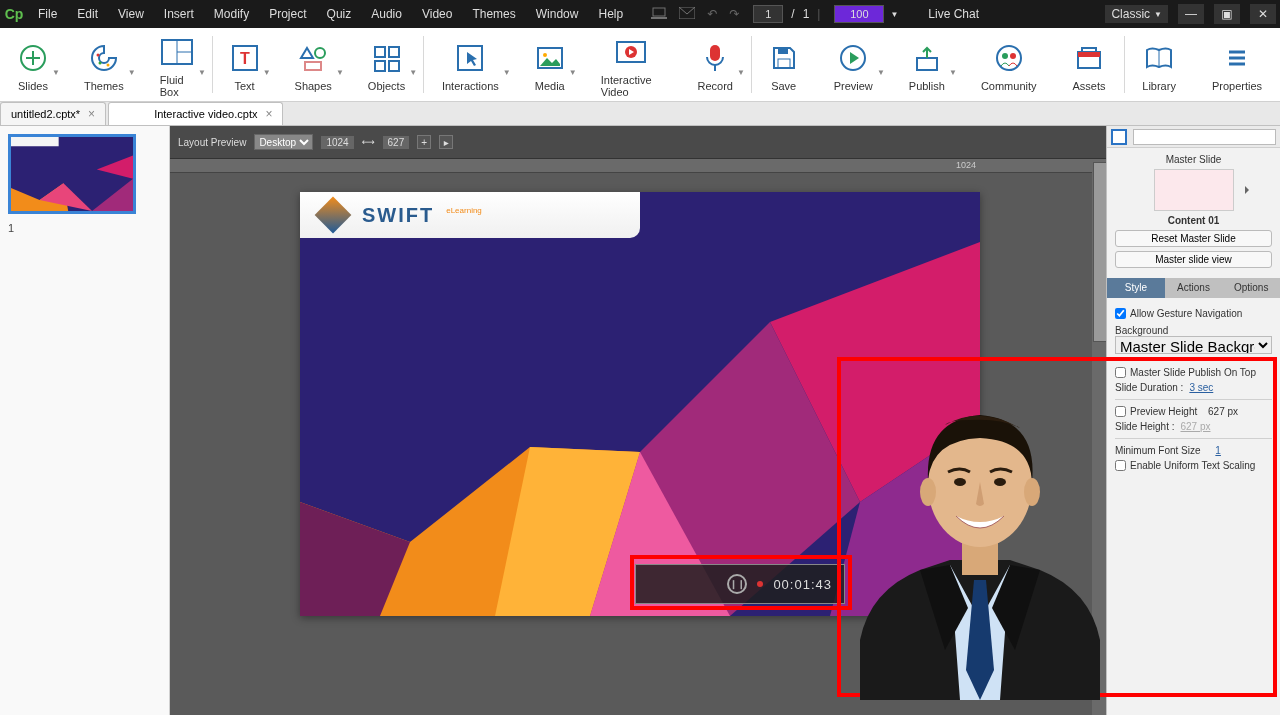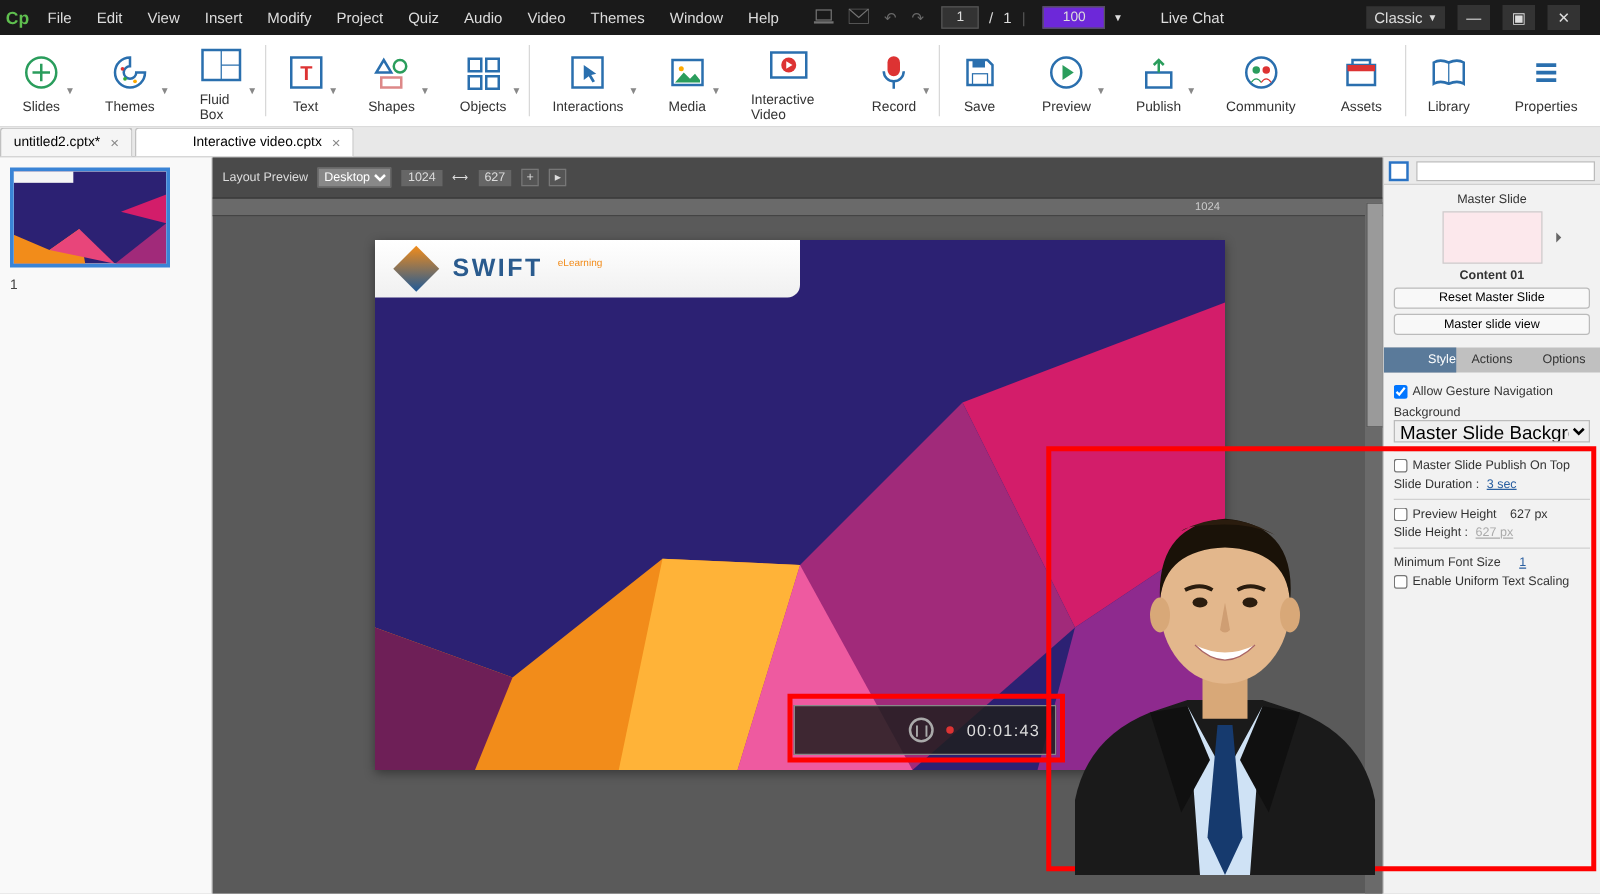--- a/index.html
+++ b/index.html
@@ -10,21 +10,21 @@
 .titlebar .logo { width: 28px; height: 28px; display: flex; align-items: center; justify-content: center; color: #5fbf4f; font-weight: bold; font-size: 14px; }
 .titlebar .menu-items { display: flex; gap: 0; }
 .titlebar .menu-items span { padding: 0 10px; cursor: pointer; }
 .titlebar .mid-icons { display: flex; gap: 12px; margin-left: 18px; align-items:center;}
 .titlebar .mid-icons svg, .titlebar .mid-icons span.ico{ opacity:.7;}
 .titlebar .pagebox {display:flex; align-items:center; gap:8px; margin-left:14px;}
 .titlebar .pagebox input{ width:30px; height:18px; background:#333; border:1px solid #555; color:#ddd; text-align:center; font-size:11px;}
 .titlebar .zoom { display:flex; align-items:center; gap:6px; margin-left:14px;}
 .titlebar .zoom input{ width:50px; height:18px; background:#6d28d9; border:1px solid #555; color:#ddd; text-align:center; font-size:11px;}
 .titlebar .livechat { margin-left:30px;}
-.titlebar .right { margin-left:auto; display:flex; align-items:center; gap:10px; padding-right:16px;}
+.titlebar .right { margin-left:auto; display:flex; align-items:center; gap:10px; padding-right:4px;}
 .titlebar .right .classic { display:flex; align-items:center; gap:4px; padding:2px 6px; background:#333;}
 .titlebar .winbtn { width:26px; height:20px; background:#333; display:flex; align-items:center; justify-content:center; color:#ddd; font-size:12px;}
 
 
 .ribbon { height: 74px; background: #fff; border-bottom:1px solid #d0d0d0; display:flex; }
 .ribbon .group { display:flex; flex-direction:column; align-items:center; justify-content:center; padding:0 18px; position:relative;}
 .ribbon .group .icon { height:40px; display:flex; align-items:center; justify-content:center;}
 .ribbon .group .lbl { font-size:11px; color:#333; margin-top:2px;}
 .ribbon .sep { width:1px; background:#d8d8d8; margin:8px 0;}
 .ribbon .dd { position:absolute; right:6px; top:40px; font-size:8px; color:#888;}
@@ -70,21 +70,21 @@
 .rightpanel .hdr .sq{ width:16px; height:16px; border:2px solid #2a73c4; background:#fff;}
 .rightpanel .hdr input{ flex:1; height:16px; border:1px solid #bbb; font-size:10px; padding:0 2px;}
 .rightpanel .sec{ padding:6px 8px;}
 .rightpanel .sec .title{ text-align:center; font-size:10px; margin-bottom:4px;}
 .rightpanel .mthumb{ width:80px; height:42px; background:#fce8ec; border:1px solid #ccc; margin:0 auto 4px; position:relative;}
 .rightpanel .mthumb:after{content:""; position:absolute; right:-20px; top:16px; border:4px solid transparent; border-left-color:#666;}
 .rightpanel .bname{ text-align:center; font-weight:bold; font-size:10px; margin-bottom:4px;}
 .rightpanel button.pbtn{ display:block; width:100%; font-size:10px; padding:2px; margin-bottom:4px; background:#f8f8f8; border:1px solid #bbb; border-radius:3px;}
 .rightpanel .tabs3 { display:flex; height:20px; background:#c0c0c0; font-size:10px;}
 .rightpanel .tabs3 div{ flex:1; text-align:center; line-height:20px; cursor:pointer;}
-.rightpanel .tabs3 div.active{ background:#5a7a9a; color:#fff;text-align:right;}
+.rightpanel .tabs3 div.active{ background:#5a7a9a; color:#fff;}
 .rightpanel .row{ display:flex; align-items:center; gap:4px; margin:4px 0;}
 .rightpanel .row input[type=checkbox]{ width:11px; height:11px;}
 .rightpanel select.full{ width:100%; font-size:15px; height:18px; border:1px solid #bbb;}
 .rightpanel .kv { display:flex; gap:6px; align-items:center; margin:4px 0;}
 .rightpanel .kv .v{ color:#2a5fa0; text-decoration:underline;}
 .rightpanel .kv .vg{ color:#aaa; text-decoration:underline;}
 .rightpanel hr{ border:none; border-top:1px solid #d0d0d0; margin:6px 0;}
 
 
 .person-box { position:absolute; left:837px; top:357px; width:440px; height:340px; border:4px solid red; background:transparent; pointer-events:none;}

